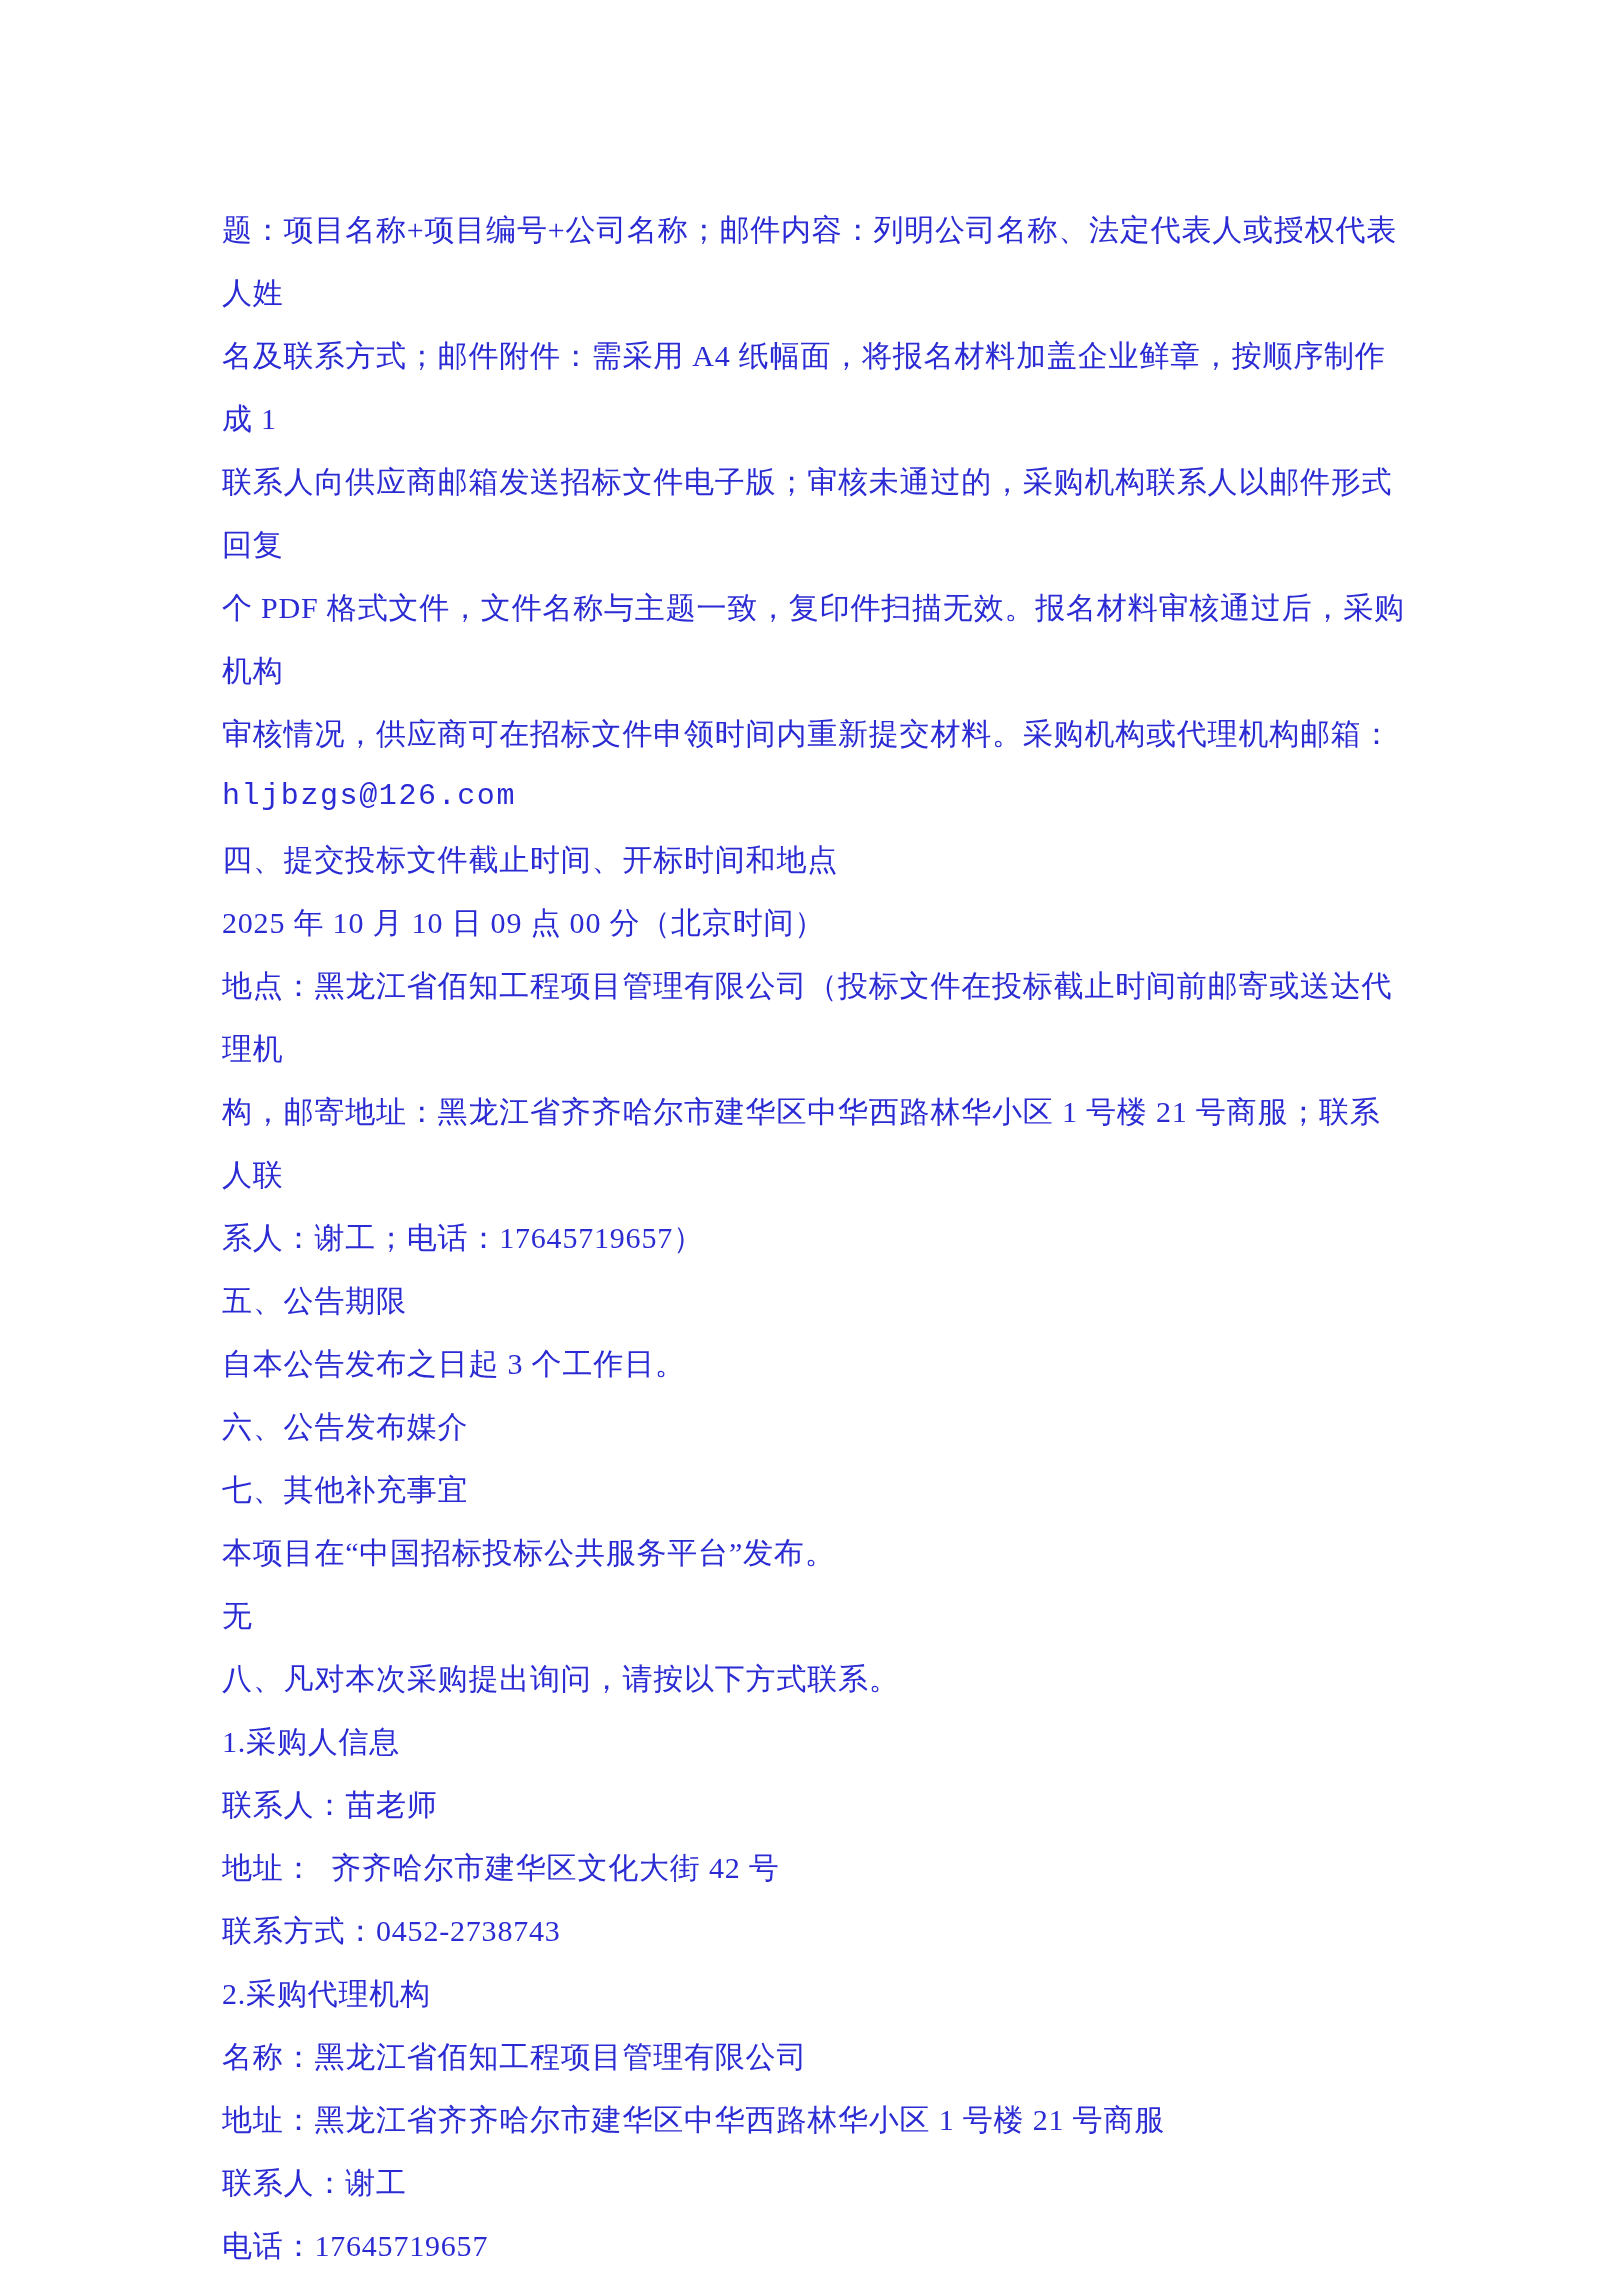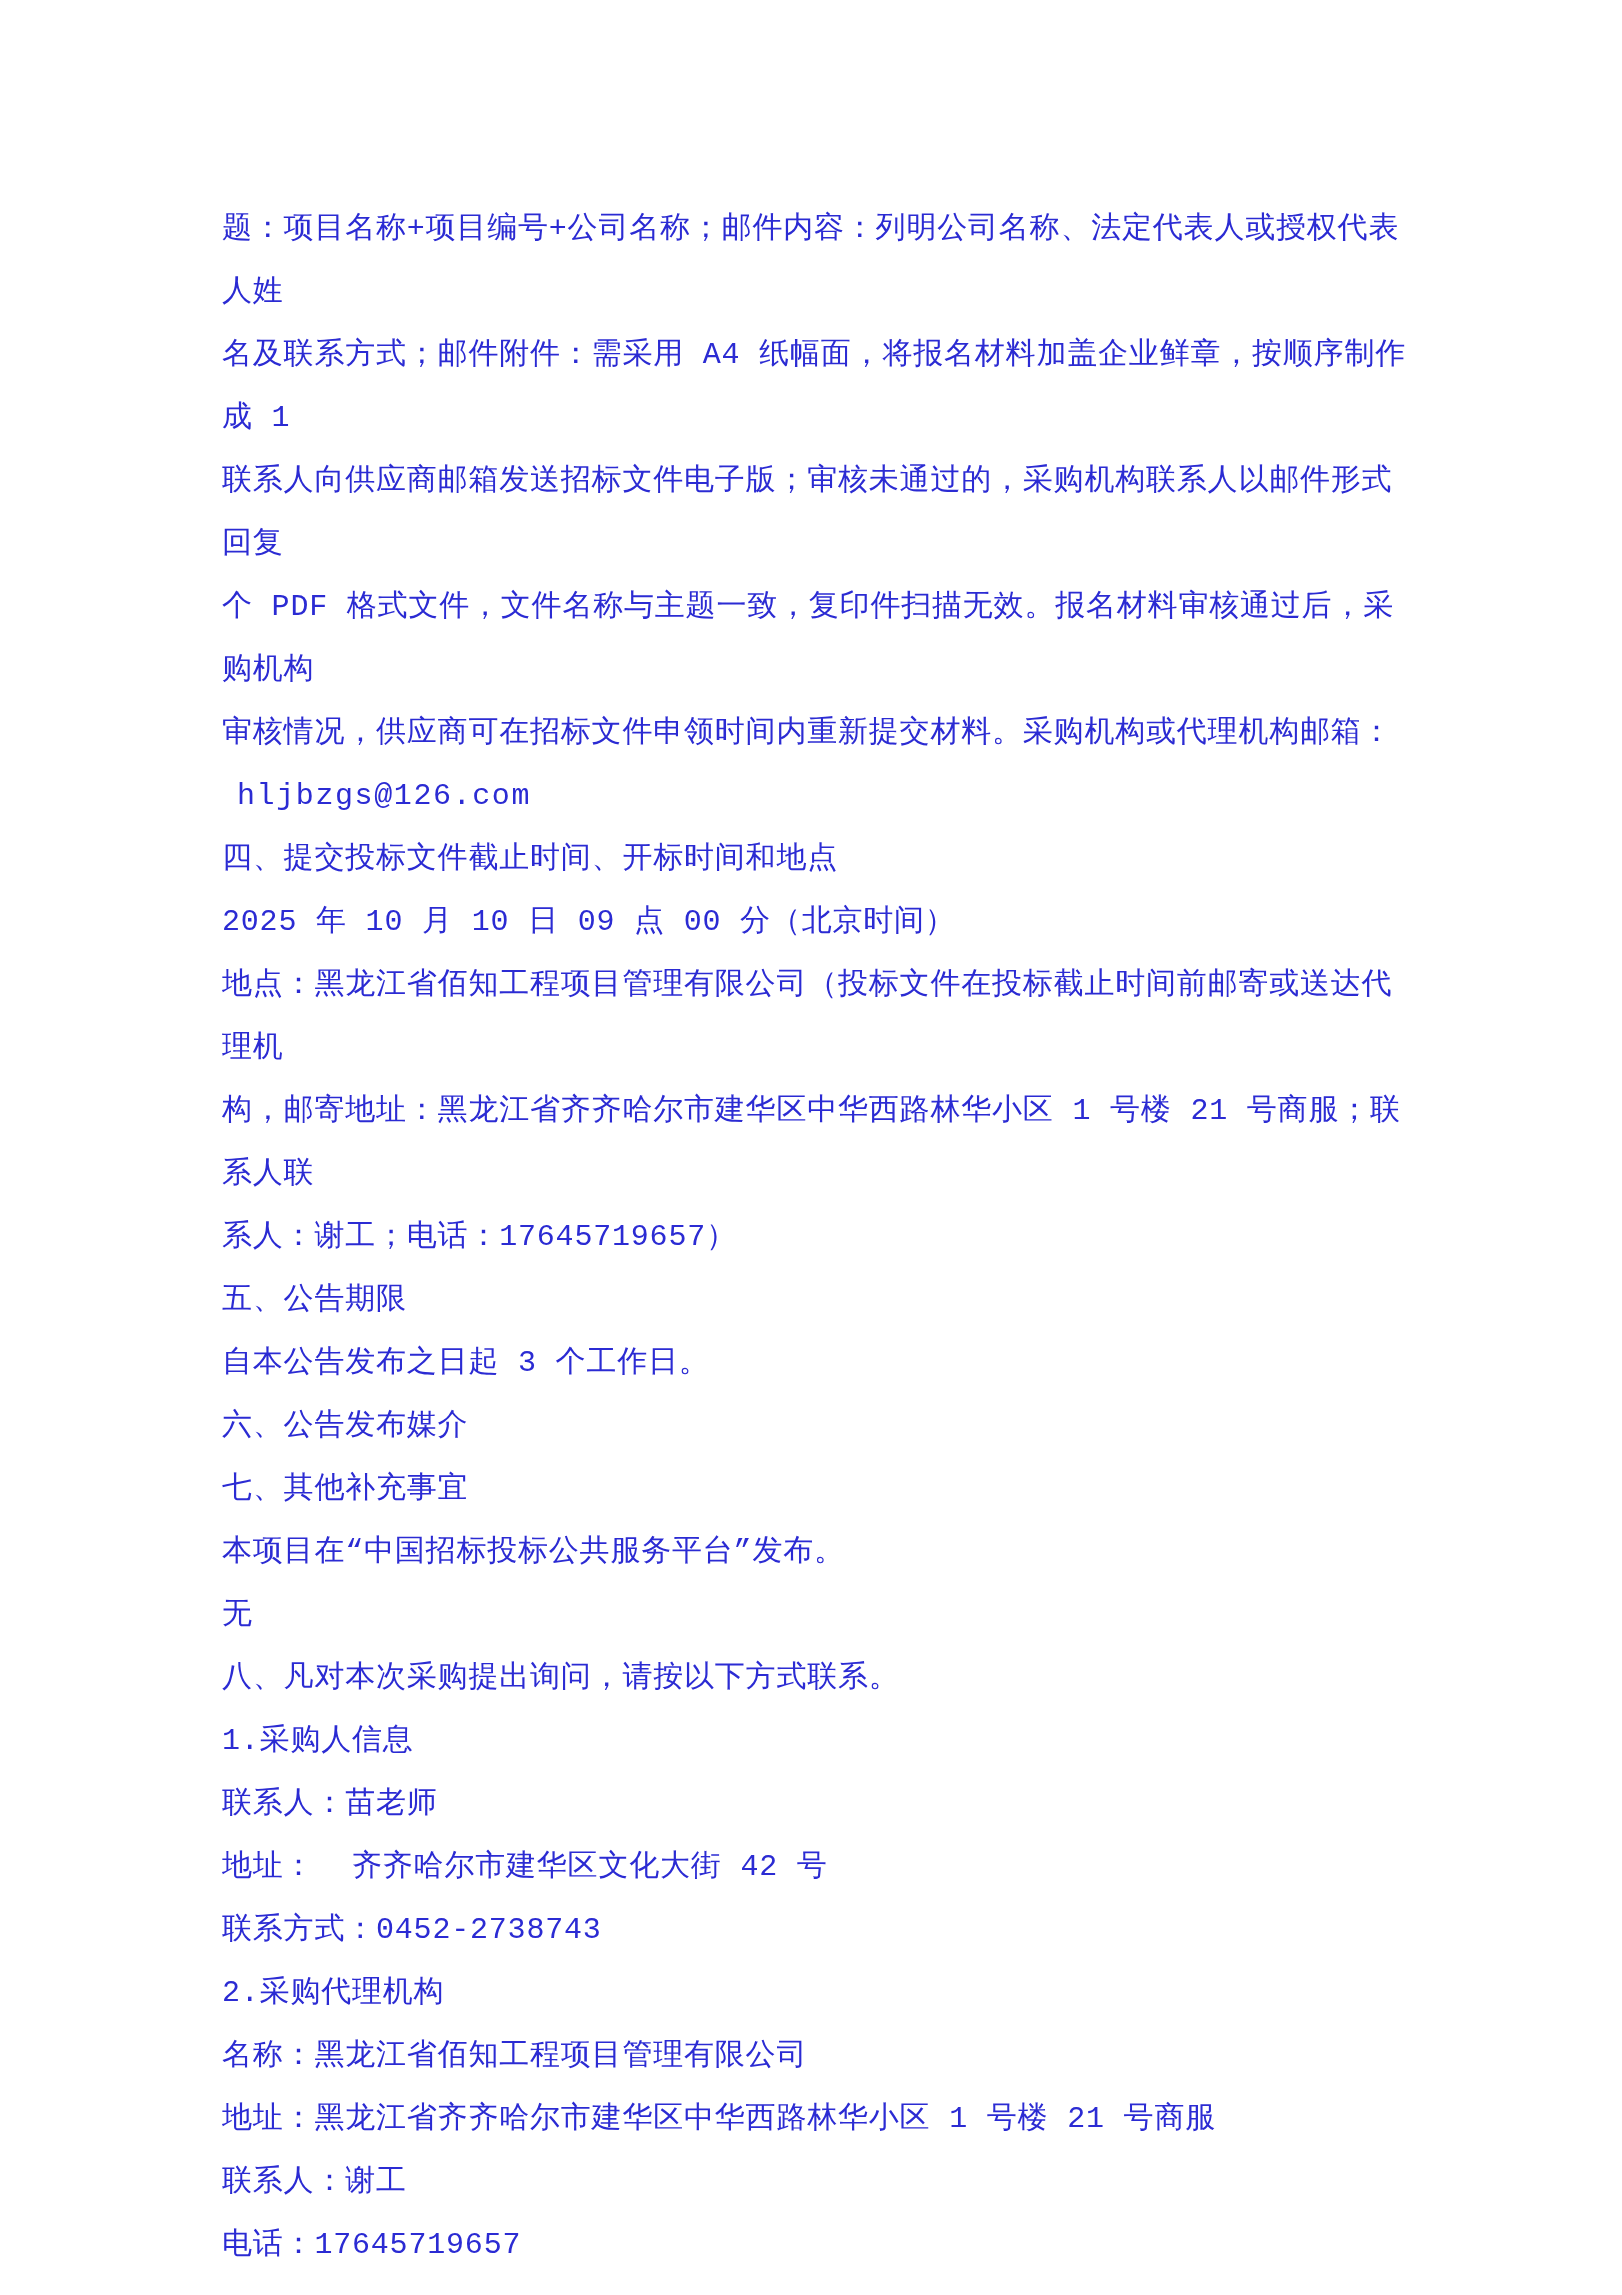--- a/index.html
+++ b/index.html
@@ -15,31 +15,30 @@
     margin: 0 auto;
     overflow: hidden;
   }
   .content {
     position: absolute;
     left: 222px;
     top: 198px;
     width: 1188px;
   }
   .line {
-    font-family: Liberation Mono, monospace;
+    font-family: Liberation Serif, serif;
     font-size: 30px;
     line-height: 63px;
     color: #2b2bd3;
     white-space: pre-wrap;
     letter-spacing: 0.8px;
   }
   .line.email {
     font-family: "Liberation Mono", "DejaVu Sans Mono", monospace;
     letter-spacing: 1.6px;
-    margin-left: 15px;
   }
 </style>
 </head>
 <body>
 
 <div class="page">
   <div class="content">
     <div class="line">题：项目名称+项目编号+公司名称；邮件内容：列明公司名称、法定代表人或授权代表人姓</div>
     <div class="line">名及联系方式；邮件附件：需采用 A4 纸幅面，将报名材料加盖企业鲜章，按顺序制作成 1</div>
     <div class="line">联系人向供应商邮箱发送招标文件电子版；审核未通过的，采购机构联系人以邮件形式回复</div>

